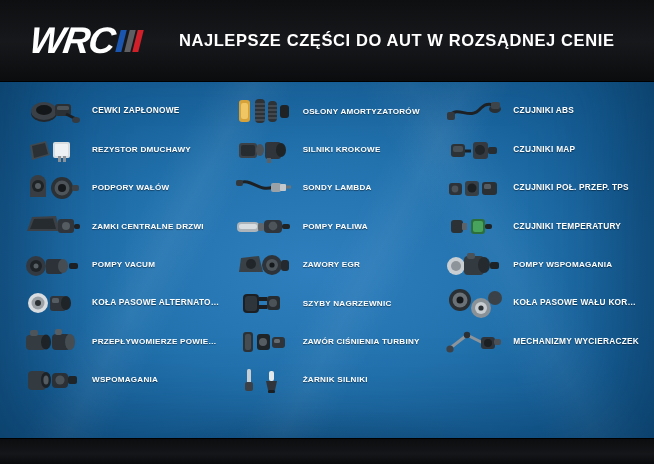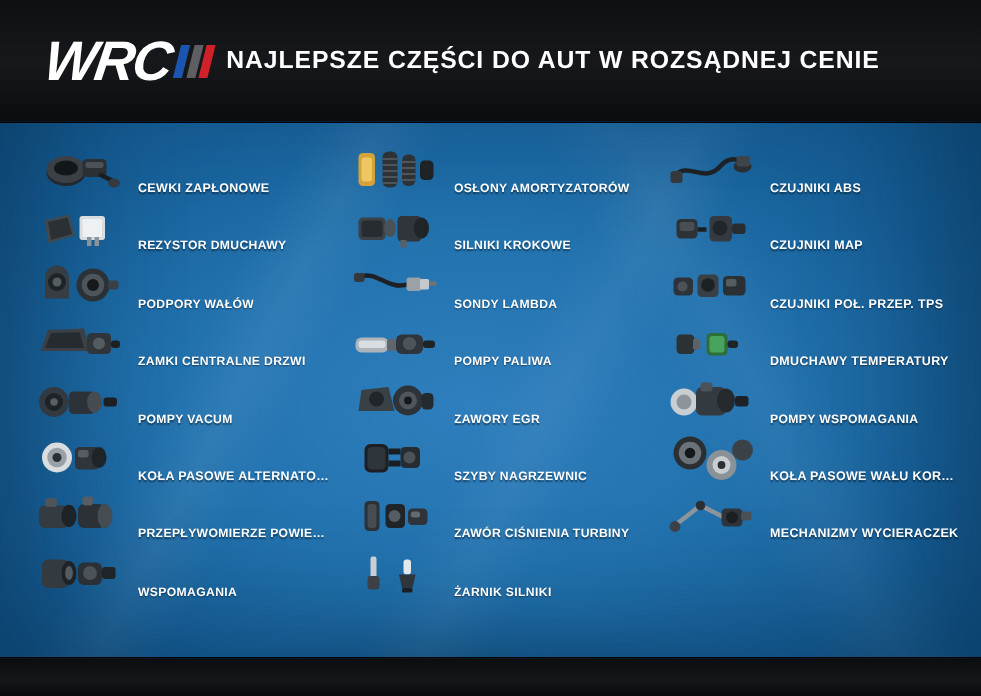--- a/index.html
+++ b/index.html
@@ -60,37 +60,37 @@
   }
   .logo-bars i { display: block; width: 6px; height: 22px; }
   .bar-b { background: #1a56b0; }
   .bar-v { background: #5f5f63; }
   .bar-r { background: #d0202a; }
   .header-title {
     color: #ffffff;
     font-size: 16.5px;
     font-weight: bold;
     letter-spacing: 0.6px;
-    margin-left: 10px;
+    margin-left: 38px;
     white-space: nowrap;
   }
 
   
   .grid {
     position: absolute;
     left: 16px; top: 92px;
     width: 626px; height: 346px;
     display: grid;
     grid-template-columns: repeat(3, 1fr);
     grid-auto-rows: 38.4px;
     column-gap: 6px;
     z-index: 4;
   }
   .cell {
-    display: flex; align-items: flex-end;
+    display: flex; align-items: center;
     padding-left: 6px;
     min-width: 0;
   }
   .thumb {
     width: 62px; height: 34px;
     flex: 0 0 62px;
     position: relative;
     margin-right: 8px;
   }
   .thumb svg { display: block; width: 62px; height: 34px; }
@@ -296,21 +296,21 @@
     <div class="cell col1">
       <div class="thumb">
         <svg viewBox="0 0 62 34">
           <rect x="8" y="11" width="12" height="13" rx="3" fill="#2b3135"></rect>
           <rect x="19" y="14" width="5" height="7" rx="1" fill="#5b6268"></rect>
           <rect x="28" y="10" width="14" height="15" rx="3" fill="#2c6f3a"></rect>
           <rect x="30" y="12" width="10" height="11" rx="2" fill="#48a35c"></rect>
           <rect x="42" y="15" width="7" height="5" rx="2" fill="#1f2428"></rect>
         </svg>
       </div>
-      <div class="cell-label">DMUCHAWY TEMPERATURY</div>
+      <div class="cell-label">CZUJNIKI TEMPERATURY</div>
     </div>
 
     <div class="cell col2">
       <div class="thumb">
         <svg viewBox="0 0 62 34">
           <circle cx="14" cy="18" r="10" fill="#333940"></circle>
           <circle cx="14" cy="18" r="6" fill="#1e2327"></circle>
           <circle cx="14" cy="18" r="2.5" fill="#585f65"></circle>
           <rect x="24" y="11" width="17" height="15" rx="3" fill="#2c3237"></rect>
           <ellipse cx="41" cy="18" rx="5" ry="7" fill="#454c52"></ellipse>

